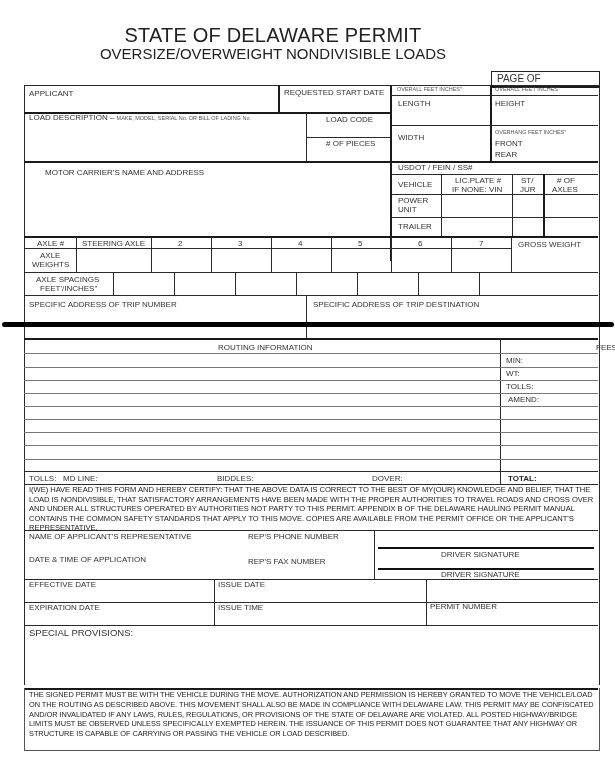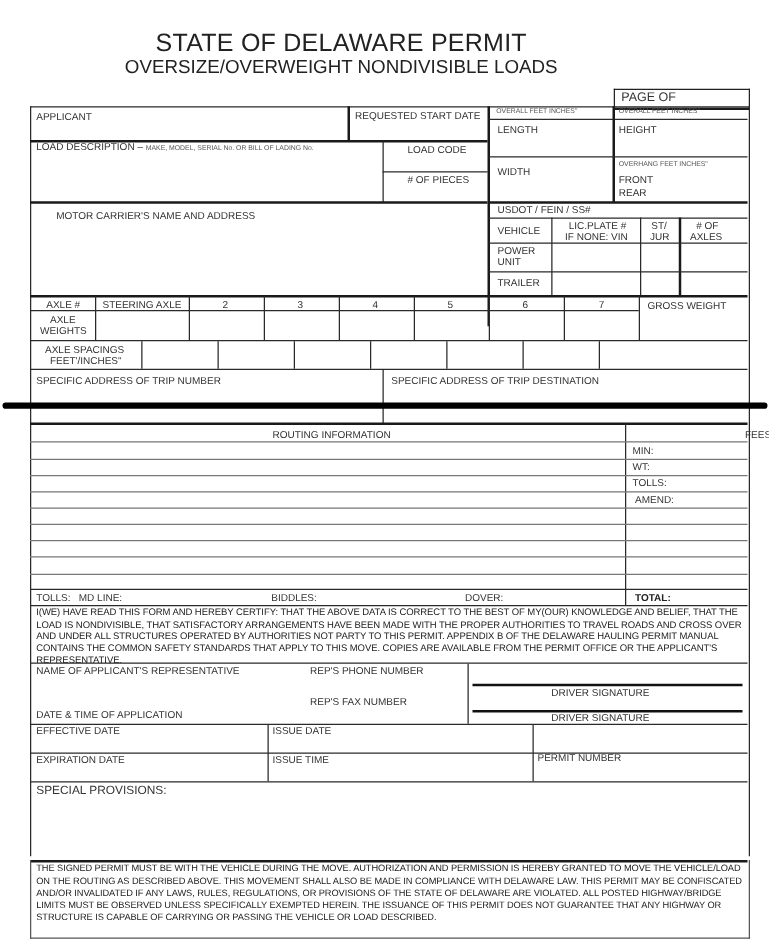--- a/index.html
+++ b/index.html
@@ -200,21 +200,21 @@
 <input class="field" style="left: 540px; top: 473px; width: 54px; height: 10px;">
 <div class="hl" style="left:24px;top:484px;width:574px;"></div>
 
 <div class="para" style="left:29px;top:485px;width:565px;">I(WE) HAVE READ THIS FORM AND HEREBY CERTIFY: THAT THE ABOVE DATA IS CORRECT TO THE BEST OF MY(OUR) KNOWLEDGE AND BELIEF, THAT THE LOAD IS NONDIVISIBLE, THAT SATISFACTORY ARRANGEMENTS HAVE BEEN MADE WITH THE PROPER AUTHORITIES TO TRAVEL ROADS AND CROSS OVER AND UNDER ALL STRUCTURES OPERATED BY AUTHORITIES NOT PARTY TO THIS PERMIT.  APPENDIX B OF THE DELAWARE HAULING PERMIT MANUAL CONTAINS THE COMMON SAFETY STANDARDS THAT APPLY TO THIS MOVE.  COPIES ARE AVAILABLE FROM THE PERMIT OFFICE OR THE APPLICANT'S REPRESENTATIVE.</div>
 <div class="hl" style="left:24px;top:530px;width:574px;"></div>
 
 <div class="t" style="left:29px;top:533px;">NAME OF APPLICANT'S REPRESENTATIVE</div>
 <input class="field" style="left: 28px; top: 543px; width: 214px; height: 11px;">
 <div class="t" style="left:248px;top:533px;">REP'S PHONE NUMBER</div>
 <input class="field" style="left: 247px; top: 543px; width: 124px; height: 11px;">
-<div class="t" style="left:29px;top:568px;">DATE &amp; TIME OF APPLICATION</div>
+<div class="t" style="left:29px;top:556px;">DATE &amp; TIME OF APPLICATION</div>
 <input class="field" style="left: 28px; top: 568px; width: 214px; height: 10px;">
 <div class="t" style="left:248px;top:558px;">REP'S FAX NUMBER</div>
 <input class="field" style="left: 247px; top: 568px; width: 124px; height: 10px;">
 <div class="vl" style="left:374px;top:531px;height:48px;"></div>
 
 <input class="field" style="left: 380px; top: 533px; width: 214px; height: 13px;">
 <div class="hl" style="left:378px;top:547px;width:216px;height:2px;background:#111;"></div>
 <div class="t" style="left:441px;top:551px;">DRIVER SIGNATURE</div>
 <input class="field" style="left: 380px; top: 559px; width: 214px; height: 8px;">
 <div class="hl" style="left:378px;top:568px;width:216px;height:2px;background:#111;"></div>

